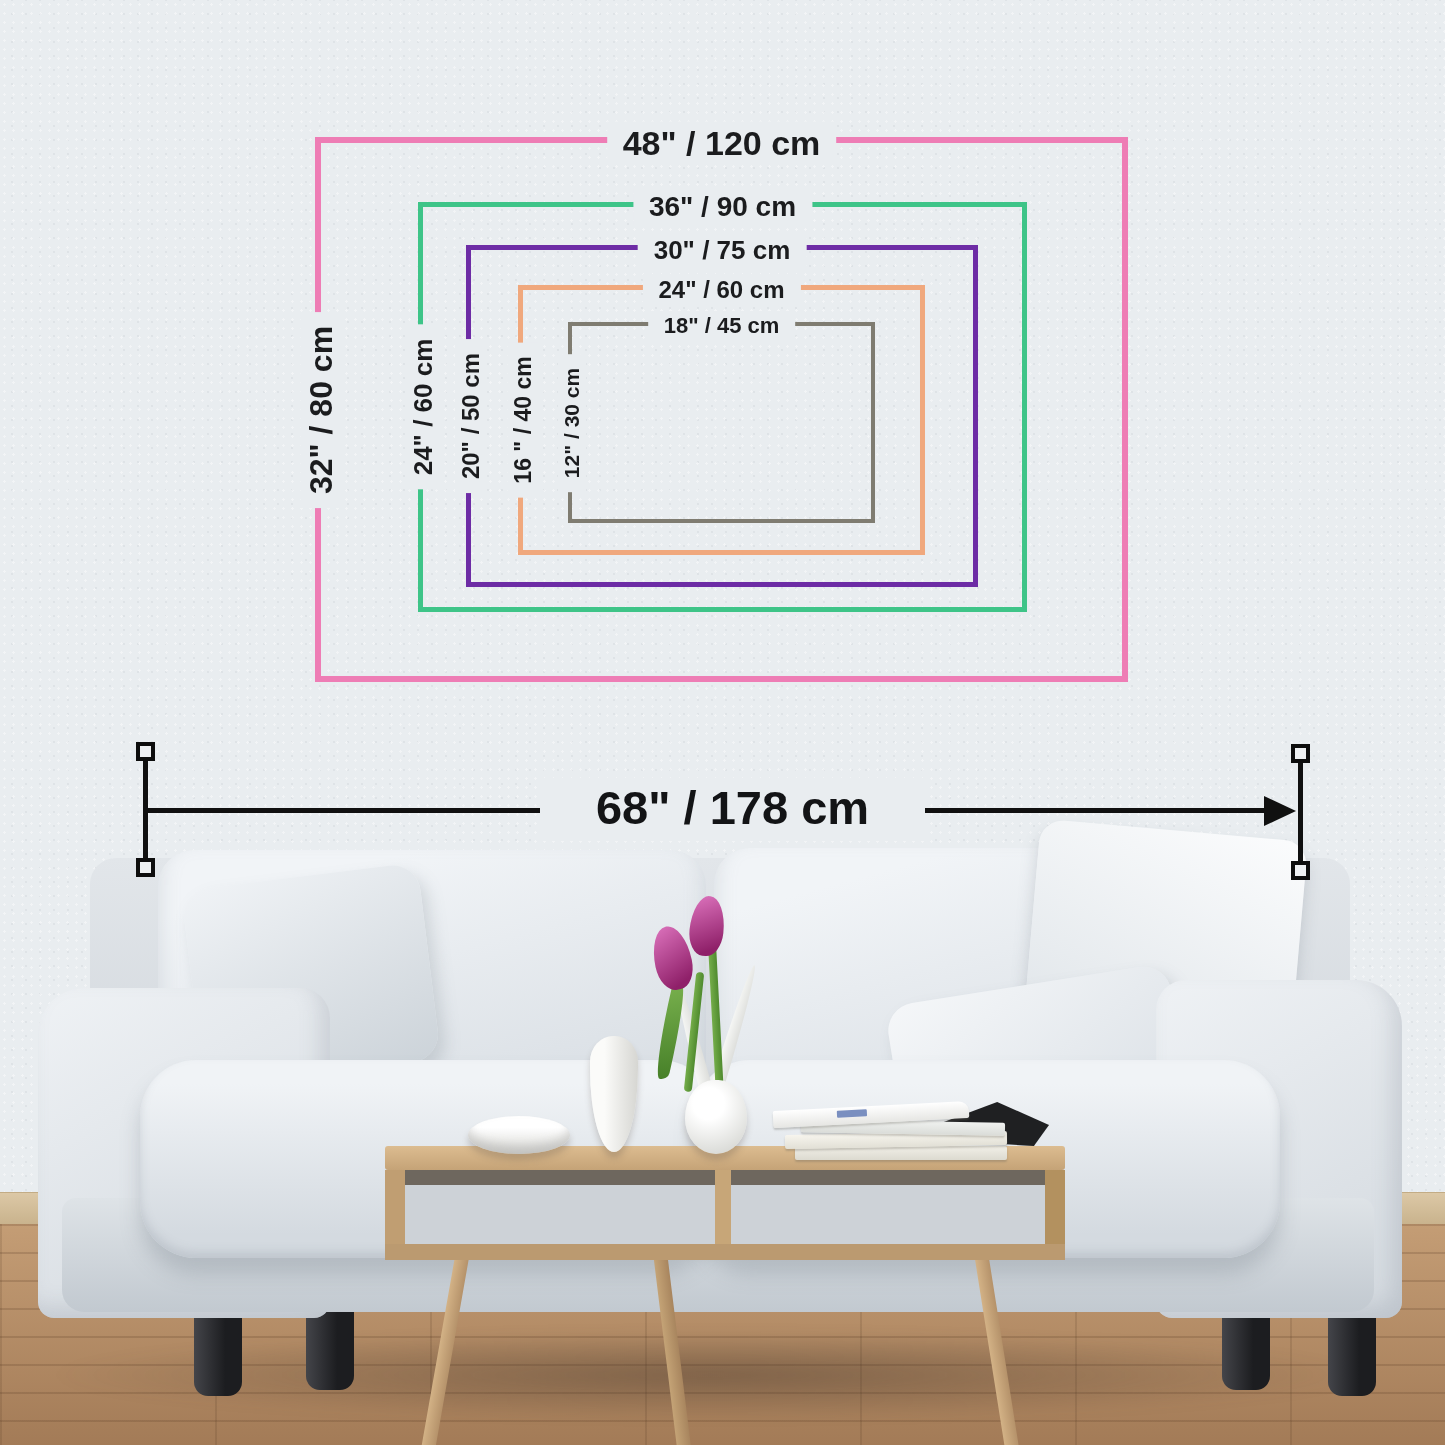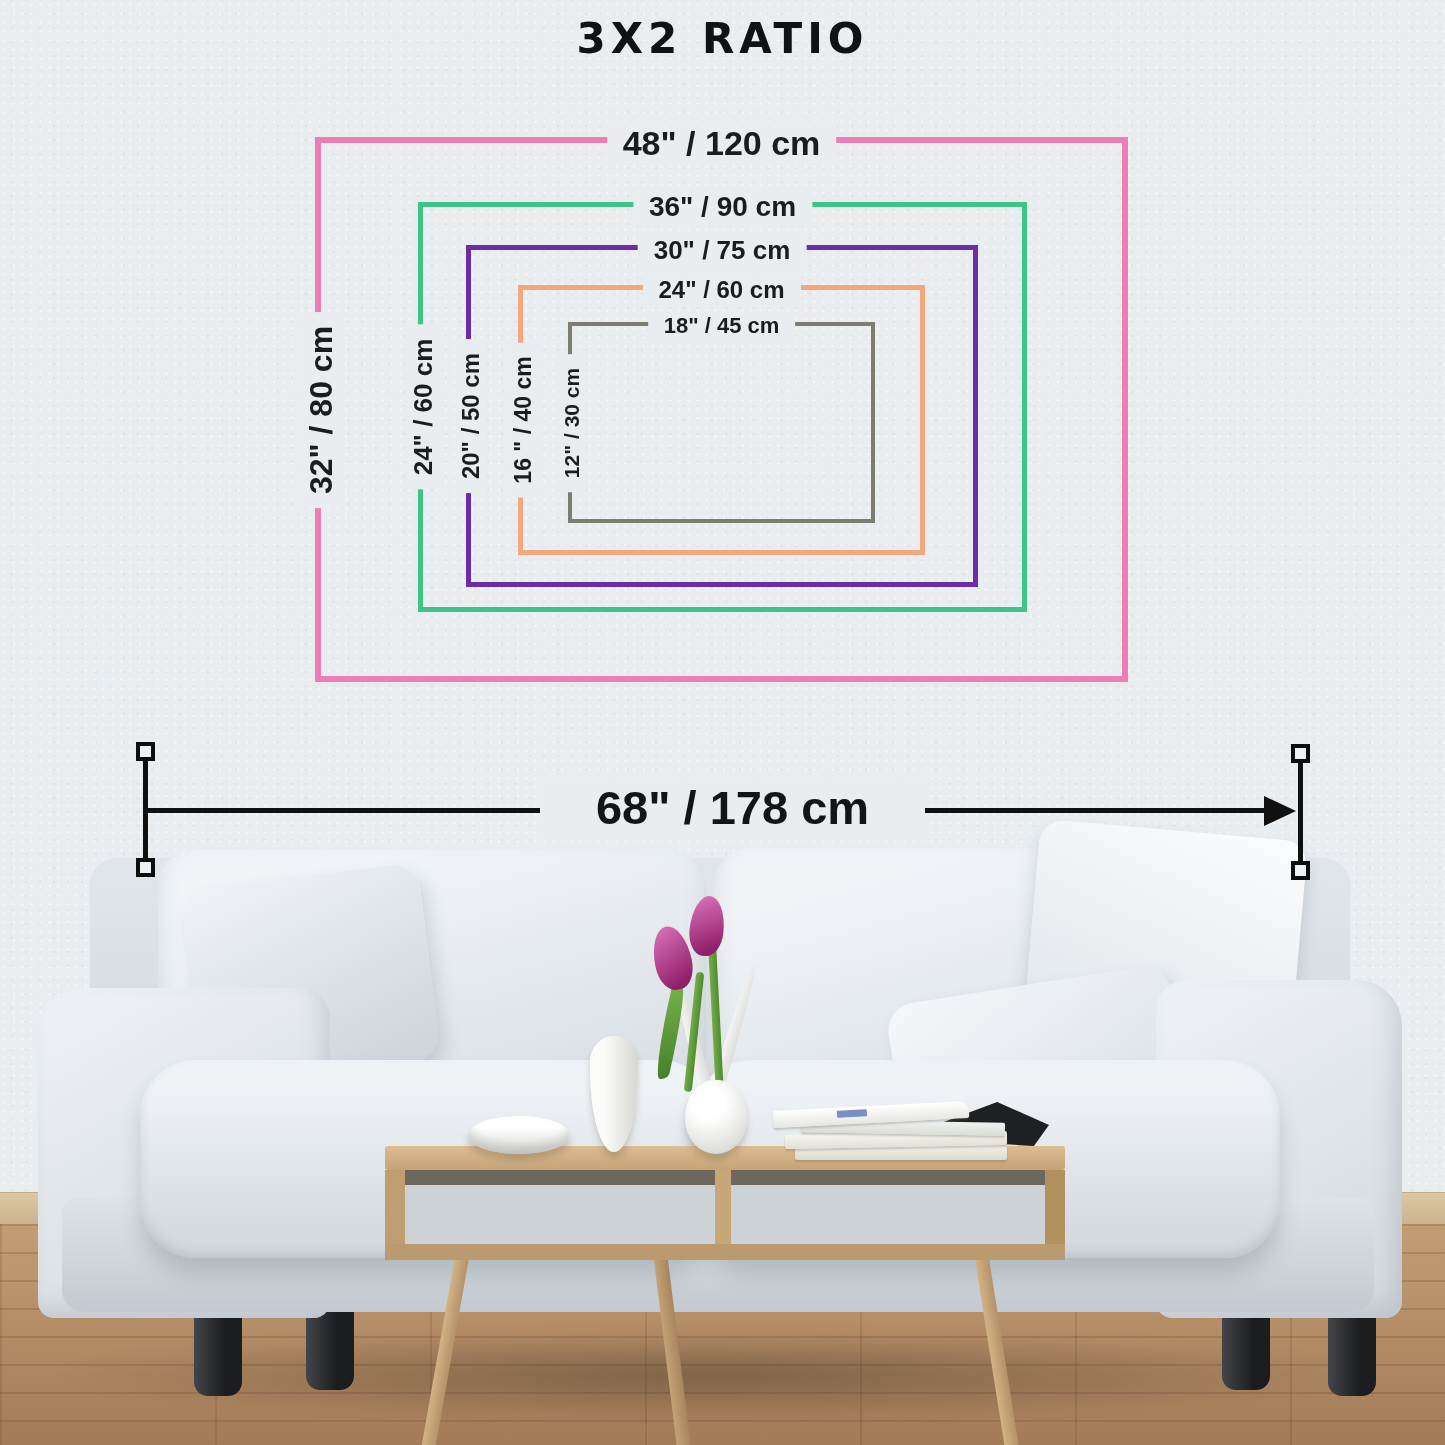--- a/index.html
+++ b/index.html
@@ -138,21 +138,20 @@
 </style>
 </head>
 <body>
 
 <div class="scene">
 
   <div class="wall-texture"></div>
   <div class="baseboard"></div>
   <div class="floor"></div>
 
-  <div class="title">3X2 RATIO</div>
 
   <div class="size-rect r0">
     <span class="top-label">48" / 120 cm</span>
     <span class="side-label">32" / 80 cm</span>
   </div>
   <div class="size-rect r1">
     <span class="top-label">36" / 90 cm</span>
     <span class="side-label">24" / 60 cm</span>
   </div>
   <div class="size-rect r2">

